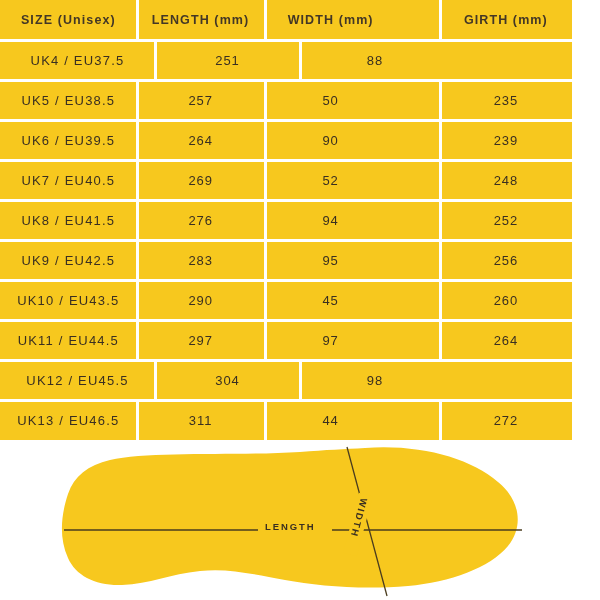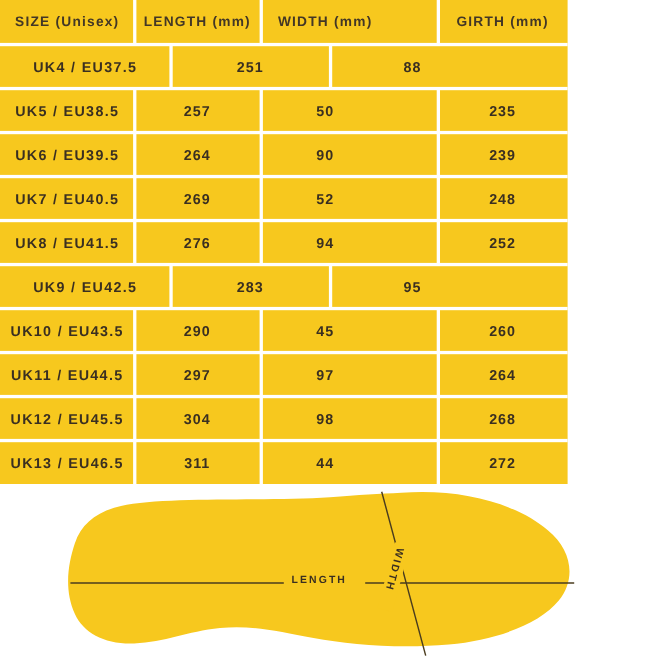--- a/index.html
+++ b/index.html
@@ -17,21 +17,21 @@
     width: 600px;
     height: 600px;
     background: #ffffff;
   }
 
   
   .size-table {
     position: absolute;
     left: 0;
     top: 0;
-    width: 516px;
+    width: 572px;
     height: 440px;
     background: #F7C81E;
     display: flex;
     flex-direction: column;
   }
 
   .table-row {
     display: flex;
     width: 100%;
     flex: 1 1 0;
@@ -78,21 +78,21 @@
 
   .header-row .cell {
     font-size: 12.5px;
     font-weight: 700;
     letter-spacing: 1.1px;
     color: #433726;
   }
 
   .data-row .cell {
     font-size: 13px;
-    font-weight: 700;
+    font-weight: 400;
     letter-spacing: 0.9px;
     color: #3A2F21;
   }
 
   .data-row .c-size {
     letter-spacing: 1.2px;
   }
 
   
   .insole-area {
@@ -166,41 +166,41 @@
       <div class="cell c-size">UK8 / EU41.5</div>
       <div class="cell c-length">276</div>
       <div class="cell c-width">94</div>
       <div class="cell c-girth">252</div>
     </div>
 
     <div class="table-row data-row">
       <div class="cell c-size">UK9 / EU42.5</div>
       <div class="cell c-length">283</div>
       <div class="cell c-width">95</div>
+      <div class="cell c-girth">256</div>
     </div>
 
     <div class="table-row data-row">
       <div class="cell c-size">UK10 / EU43.5</div>
       <div class="cell c-length">290</div>
       <div class="cell c-width">45</div>
       <div class="cell c-girth">260</div>
     </div>
 
     <div class="table-row data-row">
       <div class="cell c-size">UK11 / EU44.5</div>
       <div class="cell c-length">297</div>
       <div class="cell c-width">97</div>
       <div class="cell c-girth">264</div>
     </div>
 
     <div class="table-row data-row">
       <div class="cell c-size">UK12 / EU45.5</div>
       <div class="cell c-length">304</div>
       <div class="cell c-width">98</div>
-      <div class="cell c-girth">268</div>
     </div>
 
     <div class="table-row data-row">
       <div class="cell c-size">UK13 / EU46.5</div>
       <div class="cell c-length">311</div>
       <div class="cell c-width">44</div>
       <div class="cell c-girth">272</div>
     </div>
 
   </div>

